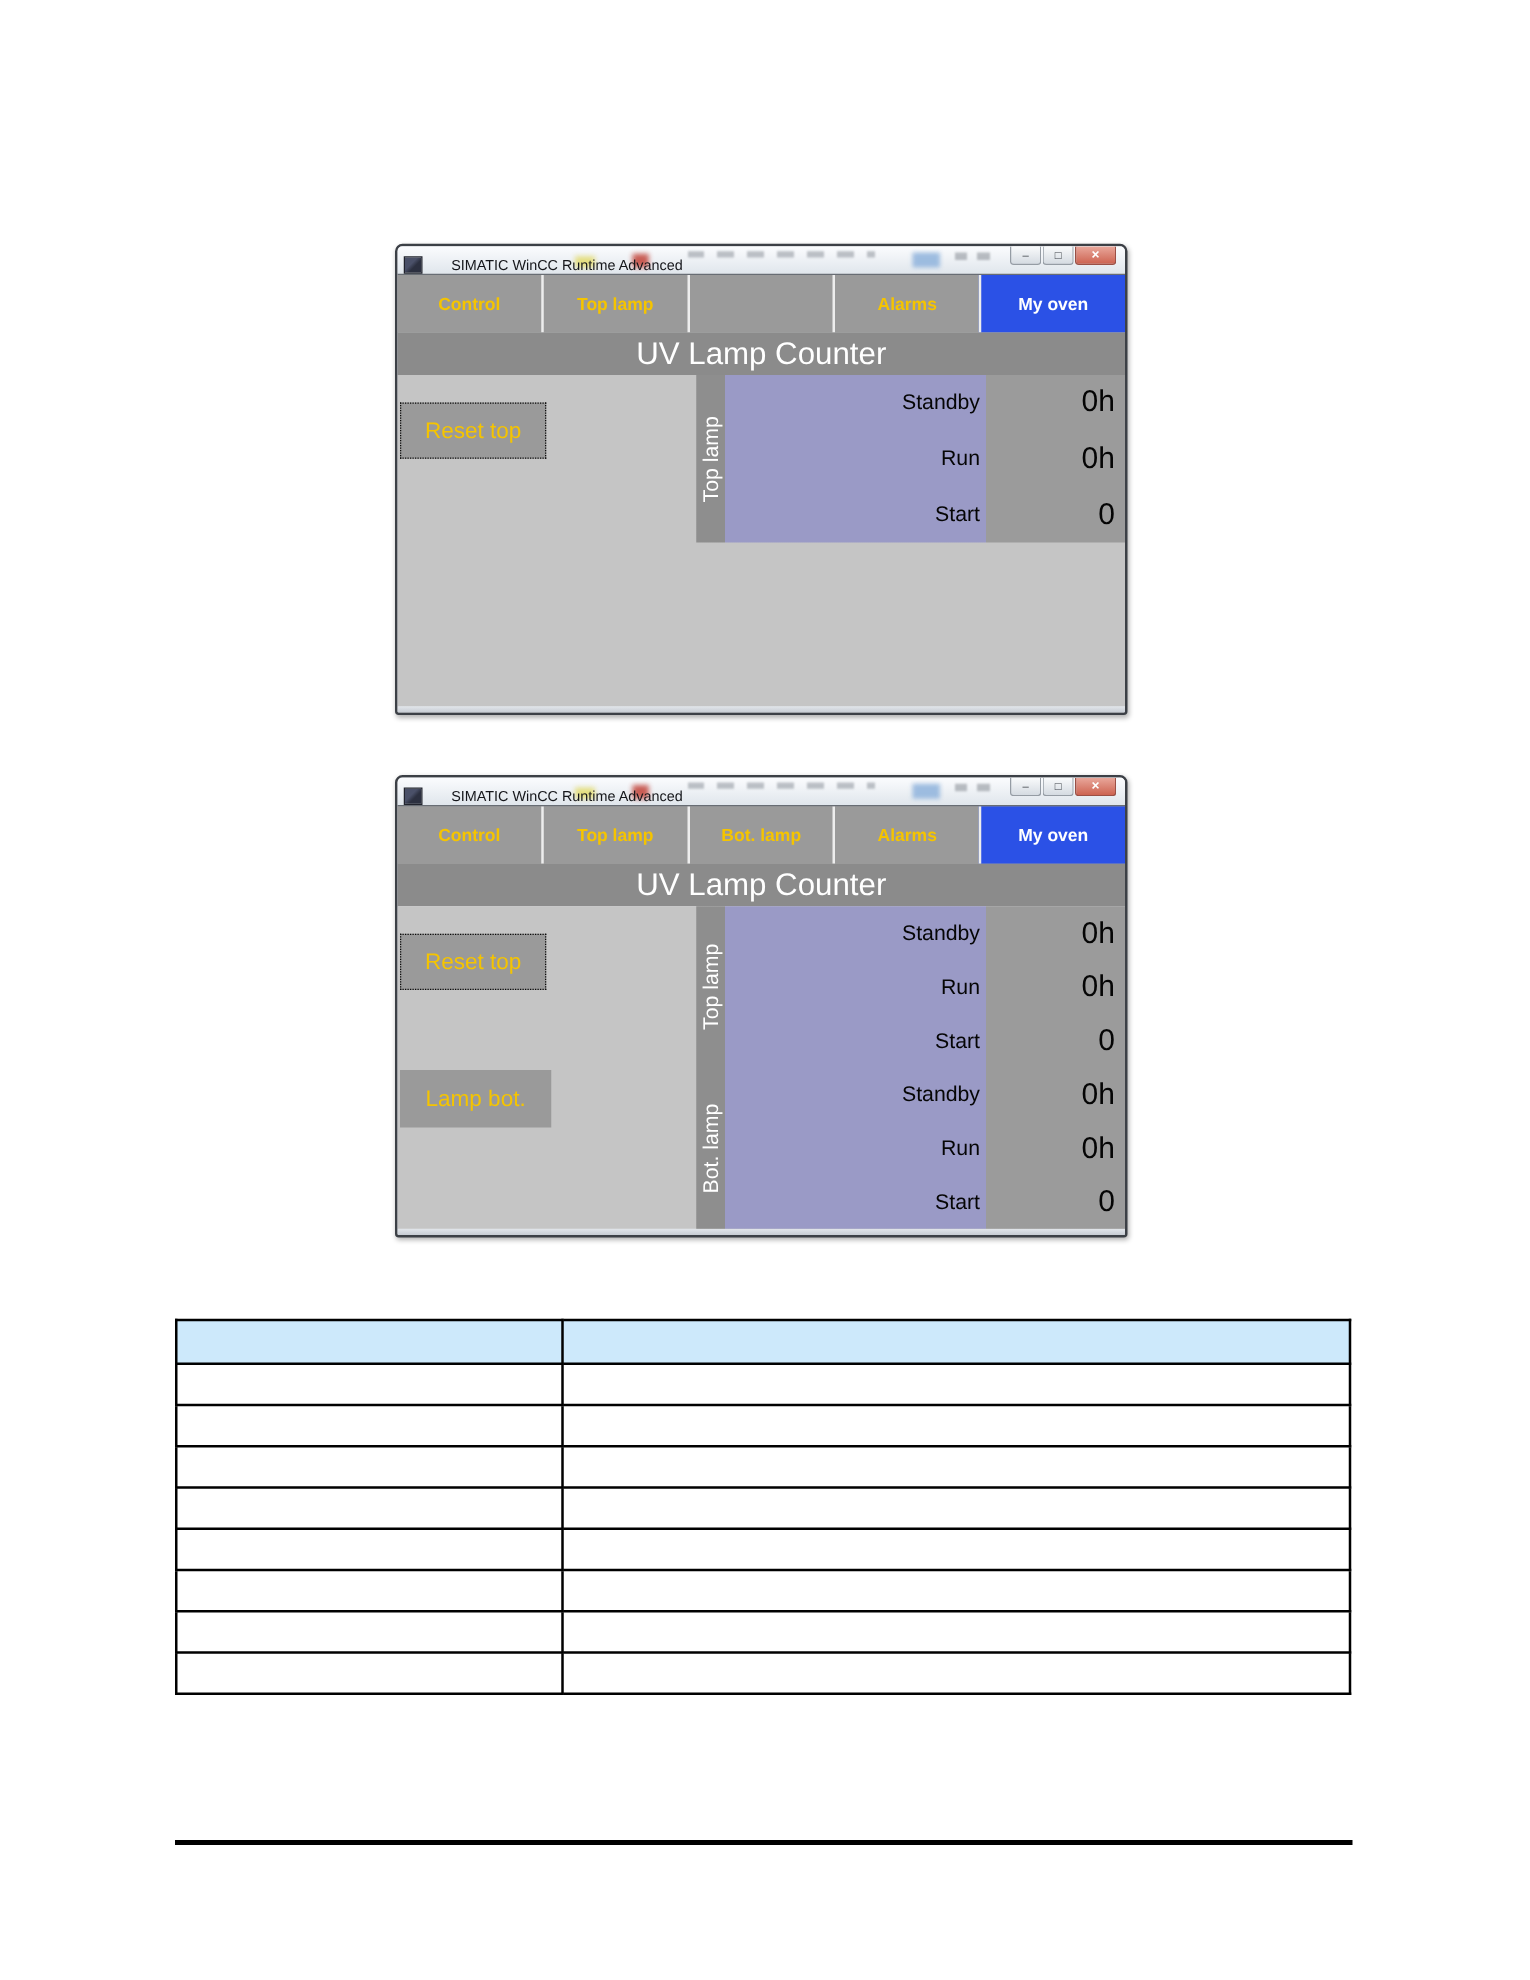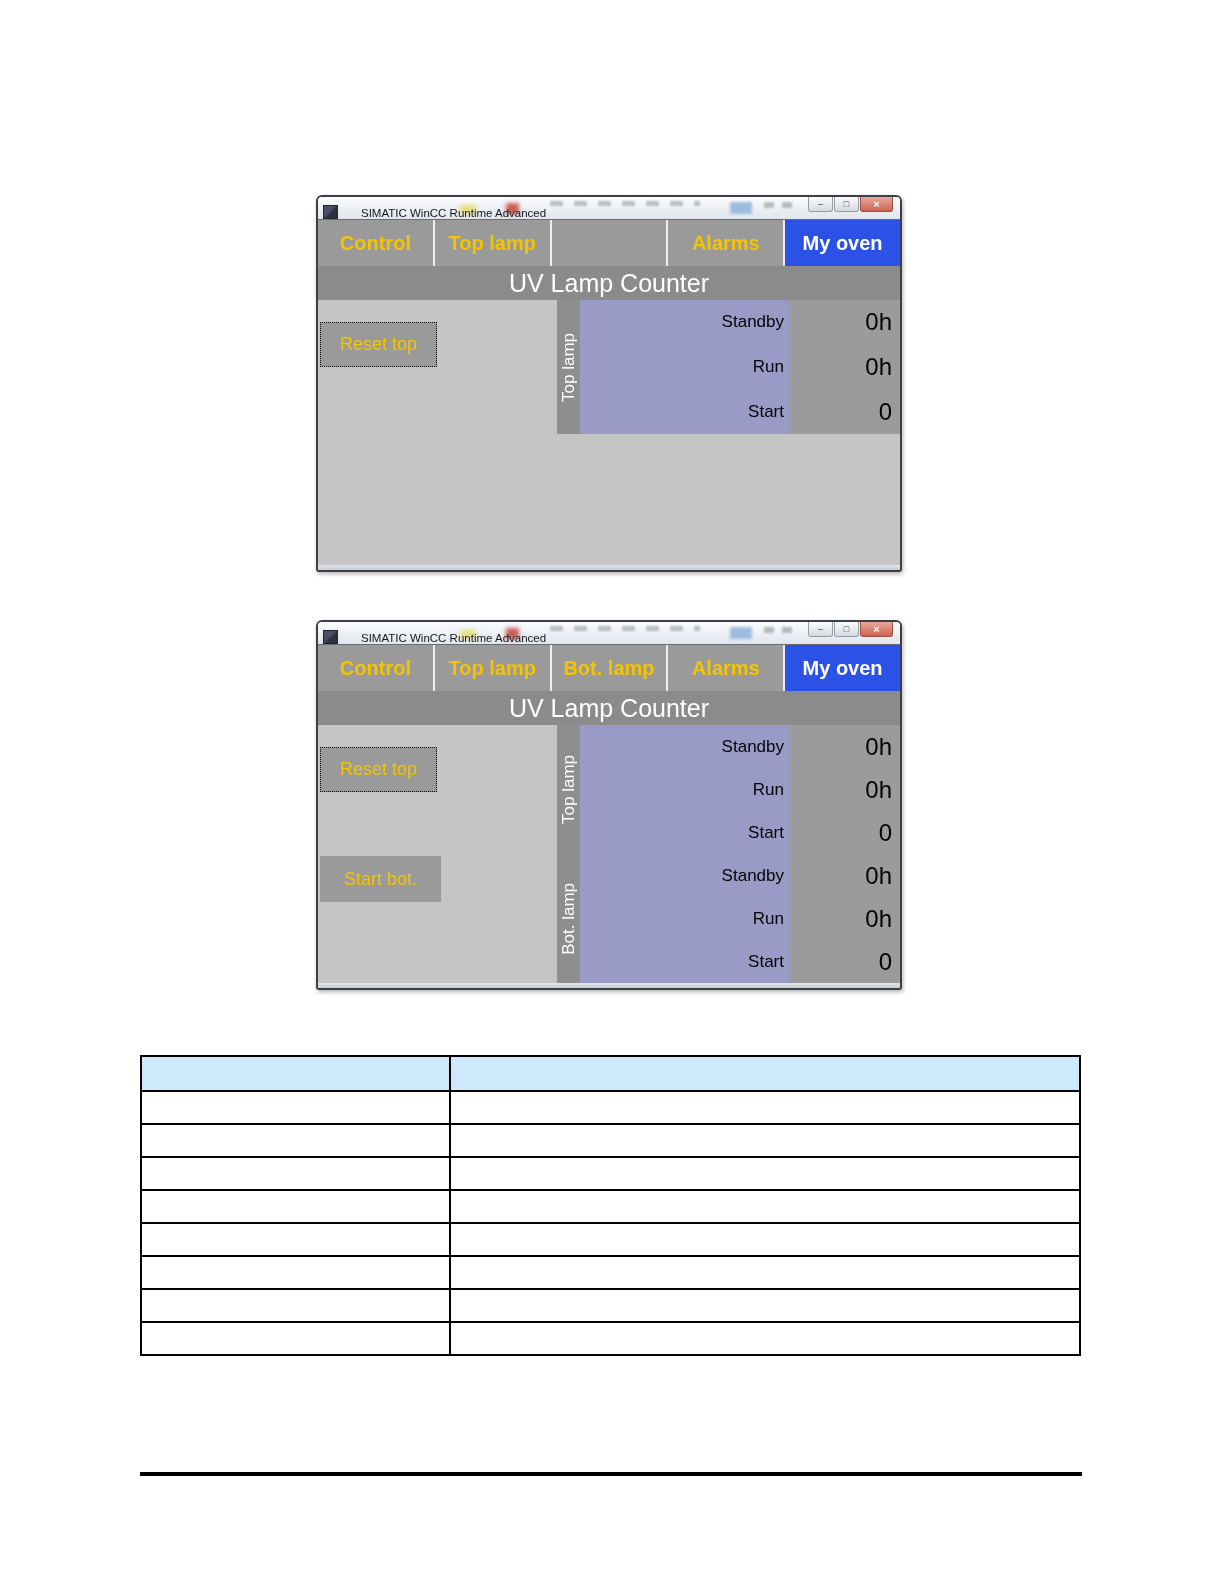--- a/index.html
+++ b/index.html
@@ -30,21 +30,21 @@
   .caps{position:absolute;top:0;right:7px;display:flex;z-index:3;}
   .cap{width:25px;height:15px;box-sizing:border-box;border:1px solid #959ca4;border-top:none;
        border-radius:0 0 3px 3px;margin-left:1px;background:linear-gradient(#fafbfc,#d5dbe2);
        display:flex;align-items:center;justify-content:center;font-size:9px;line-height:1;
        color:#3a3f45;cursor:default;}
   .cap.close{width:33px;background:linear-gradient(#e9a89c,#cd6351);border-color:#9a4f45;
              color:#fff;font-weight:bold;font-size:11px;}
 
   .nav{flex:0 0 46px;display:flex;background:var(--nav_gray);}
   .navbtn{flex:1;display:flex;align-items:center;justify-content:center;
-          font-size:20px;font-weight:bold;color:var(--accent_yellow);
+          font-size:14px;font-weight:bold;color:var(--accent_yellow);
           background:var(--nav_gray);cursor:default;white-space:nowrap;}
   .navbtn + .navbtn{border-left:2px solid #ededed;}
   .navbtn.active{background:var(--active_blue);color:#fff;}
 
   .screen-title{flex:0 0 34px;display:flex;align-items:center;justify-content:center;
                 background:var(--screen_title_gray);color:#fff;font-size:25px;}
 
   .content{position:relative;flex:1;background:var(--content_gray);}
 
   .reset{position:absolute;box-sizing:border-box;display:flex;align-items:center;
@@ -158,21 +158,21 @@
     <div class="nav">
       <div class="navbtn">Control</div>
       <div class="navbtn">Top lamp</div>
       <div class="navbtn">Bot. lamp</div>
       <div class="navbtn">Alarms</div>
       <div class="navbtn active">My oven</div>
     </div>
     <div class="screen-title">UV Lamp Counter</div>
     <div class="content">
       <div class="reset focusd reset-top">Reset top</div>
-      <div class="reset reset-bot">Start bot.</div>
+      <div class="reset reset-bot">Lamp bot.</div>
       <div class="rows rows2">
         <div class="stripcell">
           <div class="vwrap">
               <span class="vlabel">Top lamp</span>
             </div>
           <div class="vwrap">
               <span class="vlabel">Bot. lamp</span>
             </div>
         </div>
         <div class="lbl" style="grid-row:1">Standby</div>

